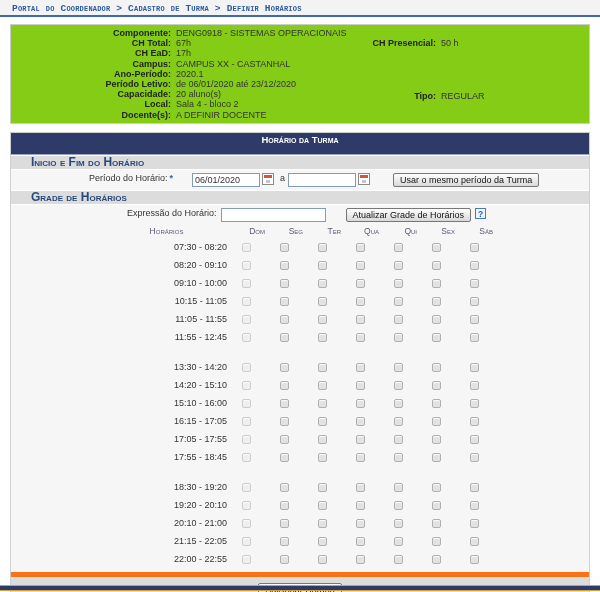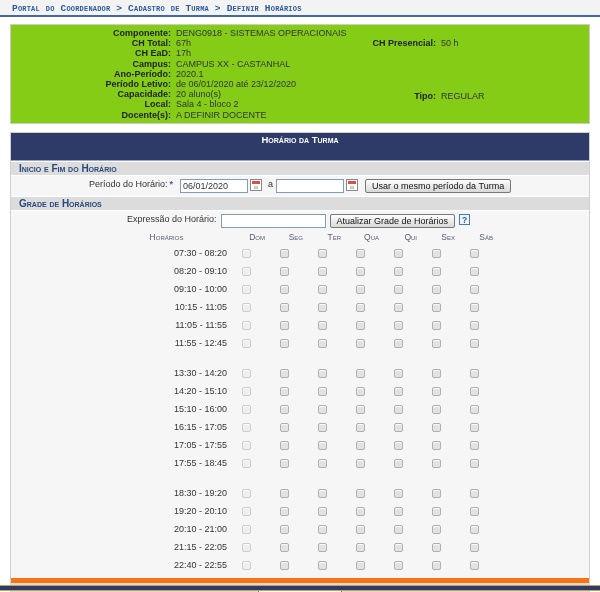--- a/index.html
+++ b/index.html
@@ -20,50 +20,50 @@
     position:relative; padding:3px 0 3px; font-size:9px;
   }
   .irow { line-height:10.2px; white-space:nowrap; }
   .ilabel { display:inline-block; width:160px; text-align:right; font-weight:bold; color:#222; }
   .ivalue { margin-left:5px; color:#333; }
   .iright-row { position:absolute; left:260px; width:330px; white-space:nowrap; }
   .iright-row .ilabel { width:165px; }
   
   .panel { margin:8px 10px 0; border:1px solid #d0d0d0; background:#f6f6f6; }
   .caption {
-    height:28px; background:#2e3a68; border-bottom:1px solid #97a3c7;
+    height:22px; background:#2e3a68; border-bottom:1px solid #97a3c7;
     color:#fff; font-weight:bold; font-variant:small-caps; font-size:9.5px;
     text-align:center; line-height:14px;
   }
   .sec-h {
     height:15px; background:#dcdcdc; border-top:1px solid #fff; border-bottom:1px solid #fff;
-    color:#28497c; font-weight:bold; font-variant:small-caps; font-size:10px;
-    line-height:13px; padding-left:8px;
+    color:#28497c; font-weight:bold; font-variant:small-caps; font-size:12px;
+    line-height:13px; padding-left:20px;
   }
   .frow { display:flex; padding:3px 0; font-size:9px; color:#333; }
   .frow.period { padding-left:78px; }
   .frow.expr { padding-left:116px; }
   .txt { height:14px; border:1px solid #7f9db9; font-size:9px; font-family:inherit; padding:0 2px; background:#fff; color:#333; }
-  .w68 { width:68px; margin-left:4px; } .w105 { width:105px; margin-left:4px; }
+  .w68 { width:68px; margin-left:16px; } .w105 { width:105px; margin-left:4px; }
   .sep { margin:0 3px; }
   .star { color:#3a5fa0; font-weight:bold; margin:0 3px 0 2px; }
   .cal {
     display:inline-block; width:12px; height:12px; border:1px solid #8a8a8a;
     background:#fff; margin:0 3px 0 2px; position:relative; vertical-align:middle; cursor:pointer;
   }
   .cal::before { content:""; position:absolute; left:1px; right:1px; top:1px; height:3px; background:#d05540; }
   .cal::after  { content:""; position:absolute; left:3px; top:6px; width:4px; height:3px; background:#c8c8c8; }
   .help {
     display:inline-block; width:11px; height:11px; border:1px solid #4a7ab5; background:#eef4fc;
     color:#2a5db0; font-size:8.5px; font-weight:bold; text-align:center; line-height:10px;
     margin-left:4px; vertical-align:middle; cursor:pointer;
   }
   .btn {
     border:1px solid #777; background:linear-gradient(#fefefe,#d9d9d9);
-    font-size:9px; font-family:inherit; padding:1px 6px; border-radius:2px; color:#111; margin-left:4px; cursor:pointer;
+    font-size:9px; font-family:inherit; padding:1px 6px; border-radius:2px; color:#111; margin-left:20px; cursor:pointer;
   }
   
   table.sched { border-collapse:collapse; margin-left:95px; }
   .sched td { padding:0; height:13px; }
   .time-h { width:121px; text-align:center; font-size:8.5px; font-variant:small-caps; color:#5a5a72; }
   .day-h  { width:38px;  text-align:right; font-size:8.5px; font-variant:small-caps; color:#5a5a72; }
   .sched .time { width:121px; text-align:right; font-size:9px; color:#333; }
   .sched .cbcell { width:38px; text-align:center; }
   .sched .spacer td { height:12px; }
   .cb {
@@ -299,21 +299,21 @@
           <td class="time">21:15 - 22:05</td>
           <td class="cbcell"><span class="cb dis"></span></td>
           <td class="cbcell"><span class="cb"></span></td>
           <td class="cbcell"><span class="cb"></span></td>
           <td class="cbcell"><span class="cb"></span></td>
           <td class="cbcell"><span class="cb"></span></td>
           <td class="cbcell"><span class="cb"></span></td>
           <td class="cbcell"><span class="cb"></span></td>
         </tr>
         <tr>
-          <td class="time">22:40 - 22:55</td>
+          <td class="time">22:00 - 22:55</td>
           <td class="cbcell"><span class="cb dis"></span></td>
           <td class="cbcell"><span class="cb"></span></td>
           <td class="cbcell"><span class="cb"></span></td>
           <td class="cbcell"><span class="cb"></span></td>
           <td class="cbcell"><span class="cb"></span></td>
           <td class="cbcell"><span class="cb"></span></td>
           <td class="cbcell"><span class="cb"></span></td>
         </tr>
       </tbody>
   </table>

